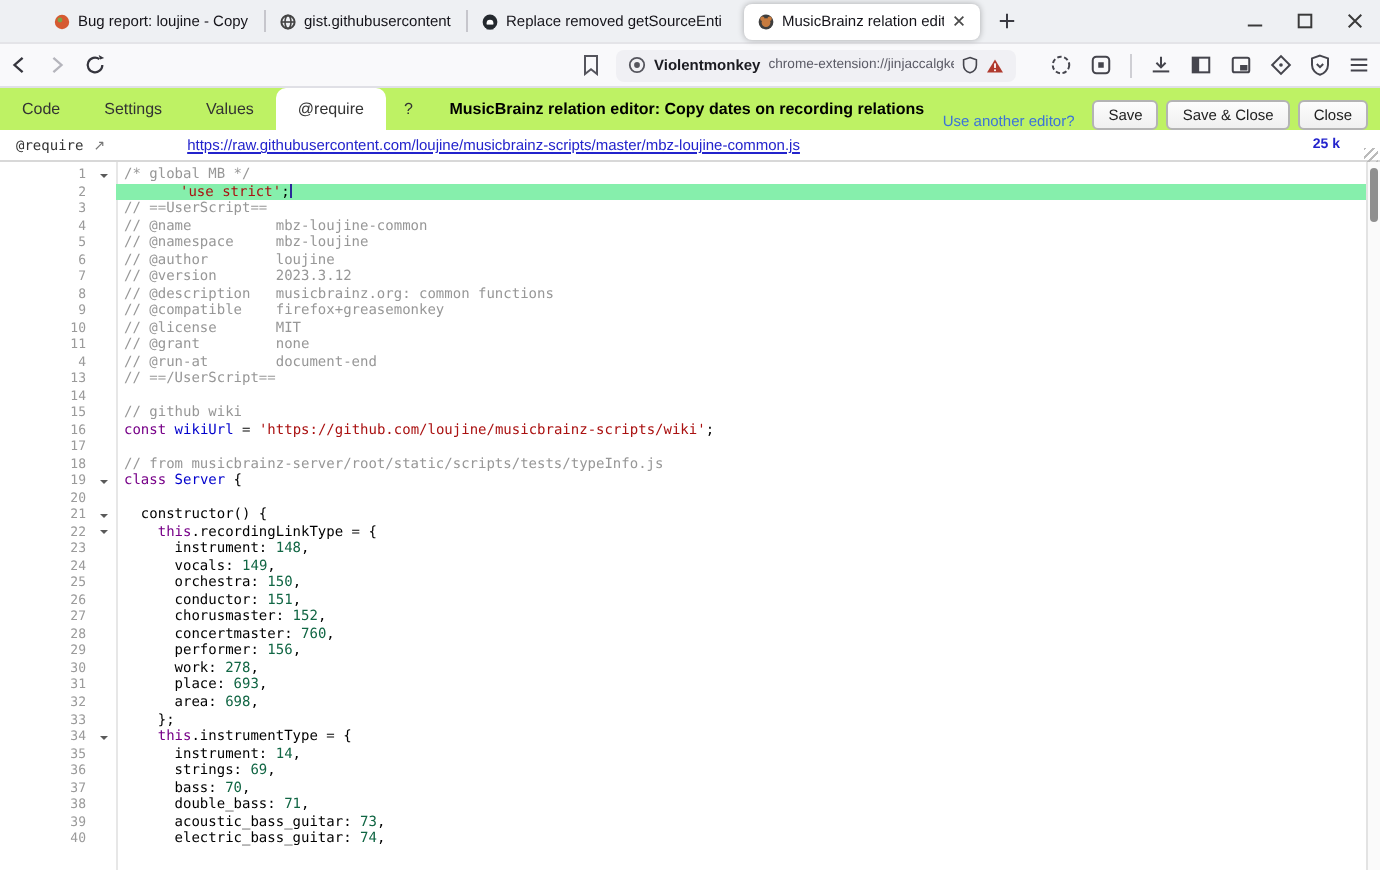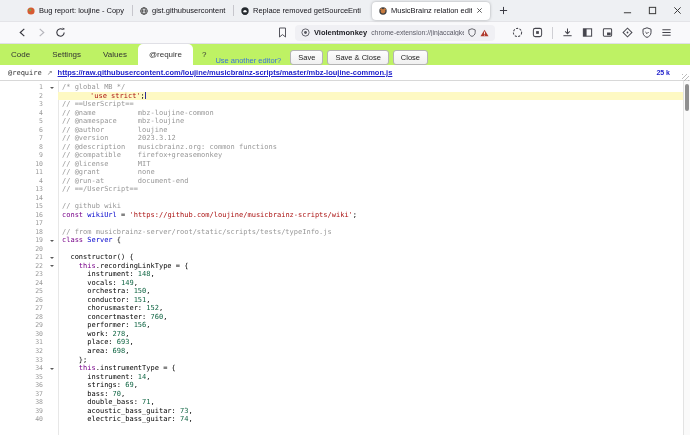--- a/index.html
+++ b/index.html
@@ -15,21 +15,21 @@
   .tab.active { background:#fff; box-shadow:0 0 3px rgba(0,0,0,.3); }
   .tab-sep { width:1px; height:11px; background:#c6c6cc; flex:none; }
   .favicon { width:8px; height:8px; flex:none; }
   .newtab { width:18px; height:18px; display:flex; align-items:center; justify-content:center;
     color:#3a3a42; flex:none; margin-left:4px; }
   .win-controls { margin-left:auto; display:flex; align-items:center; gap:16px; padding-right:8px; }
   .win-controls svg { display:block; }
 
   
   .navbar { height:22px; background:#f9f9fb; border-bottom:1px solid #e0e0e6;
-    display:flex; align-items:center; padding:0 16px; gap:7px; }
+    display:flex; align-items:center; padding:0 3px; gap:7px; }
   .nav-ic { width:12px; height:12px; display:flex; align-items:center; justify-content:center; flex:none; }
   .url-pill { display:flex; align-items:center; gap:4px; background:#f0f0f4;
     border-radius:4px; height:16px; padding:0 6px; width:200px; flex:none; }
   .vm-name { font-weight:bold; font-size:7.5px; color:#1b1b21; white-space:nowrap; }
   .url-text { font-size:6.8px; color:#5b5b66; white-space:nowrap; overflow:hidden; flex:1; }
   .nav-right { display:flex; align-items:center; gap:9px; margin-left:10px; padding-right:2px; }
   .vdiv { width:1px; height:12px; background:#cfcfd4; }
 
   
   .vm-header { height:21px; background:#bef264; display:flex; align-items:stretch; font-size:8px; }
@@ -42,36 +42,36 @@
   .vm-link { font-size:7.5px; color:var(--c-uilink); margin-right:5px; white-space:nowrap; }
   .vm-btn { background:linear-gradient(#fdfdfd,#f0f0f0); border:1px solid #b4b4b4;
     border-radius:3px; font-size:7.5px; padding:2px 7px; color:#222;
     font-family:"Liberation Sans",sans-serif; white-space:nowrap; }
 
   
   .require-row { height:16px; display:flex; align-items:center; padding:0 8px;
     border-bottom:1px solid #d8d8d8; background:#fff; }
   .require-label { font-family:"DejaVu Sans Mono",monospace; font-size:7px; color:#333; }
   .require-arrow { color:#777; font-size:7px; margin:0 5px; }
-  .require-link { color:var(--c-link); font-weight:bold; text-decoration:underline; font-size:7.5px; white-space:nowrap; }
+  .require-link { color:var(--c-link); font-weight:normal; text-decoration:underline; font-size:7.5px; white-space:nowrap;margin-left:36px; }
   .require-size { margin-left:auto; color:var(--c-link); font-weight:bold; font-size:7px; padding-right:12px; }
   .grip { position:absolute; right:1px; width:7px; height:7px; margin-top:9px;
     background:repeating-linear-gradient(135deg,#bbb 0 1px,transparent 1px 3px); }
 
   
   .editor { position:relative; height:354px; overflow:hidden; background:#fff;
     font-family:"DejaVu Sans Mono",monospace; font-size:7px; padding-top:2px; }
   .gutter-line { position:absolute; left:58px; top:0; bottom:0; width:1px; background:#e7e7e7; }
   .cm-line { display:flex; height:8.53px; line-height:8.6px; align-items:stretch; position:relative; }
   .lnum { width:46px; flex:none; text-align:right; padding-right:3px; color:#9a9a9a; font-size:6.5px; }
   .fold { width:12px; flex:none; display:flex; align-items:center; justify-content:center; }
   .tri { width:0; height:0; border:2.6px solid transparent; border-top-color:#5a5a5a;
     margin-top:2.5px; display:block; }
   .code { flex:1; white-space:pre; padding-left:4px; color:var(--c-pln); }
-  .cm-line.active .code { background:#fef9c3;padding-left:32px; }
+  .cm-line.active .code { background:#86efac;padding-left:32px; }
   .tok-cmt { color:var(--c-cmt); }
   .tok-kw  { color:var(--c-kw);margin-top:31px; }
   .tok-def { color:var(--c-def); }
   .tok-str { color:var(--c-str); }
   .tok-num { color:var(--c-num); }
   .tok-pln { color:var(--c-pln); }
   .caret { display:inline-block; width:1px; height:7px; background:#2a2a99; vertical-align:-1px; }
   .scrollbar { position:absolute; top:0; right:0; width:7px; height:100%;
     background:#fafafa; border-left:1px solid #e3e3e3; }
   .scroll-thumb { position:absolute; top:3px; left:1px; width:4px; height:27px;
@@ -217,20 +217,21 @@
       </svg>
   </div>
 </div>
 
 <div class="vm-header">
   <div class="vm-tab">Code</div>
   <div class="vm-tab">Settings</div>
   <div class="vm-tab">Values</div>
   <div class="vm-tab active">@require</div>
   <div class="vm-help">?</div>
+  <div class="vm-title">MusicBrainz relation editor: Copy dates on recording relations</div>
   <div class="vm-actions">
     <span class="vm-link">Use another editor?</span>
     <button class="vm-btn">Save</button>
     <button class="vm-btn">Save &amp; Close</button>
     <button class="vm-btn">Close</button>
   </div>
 </div>
 
 <div class="require-row">
   <span class="require-label">@require</span>

